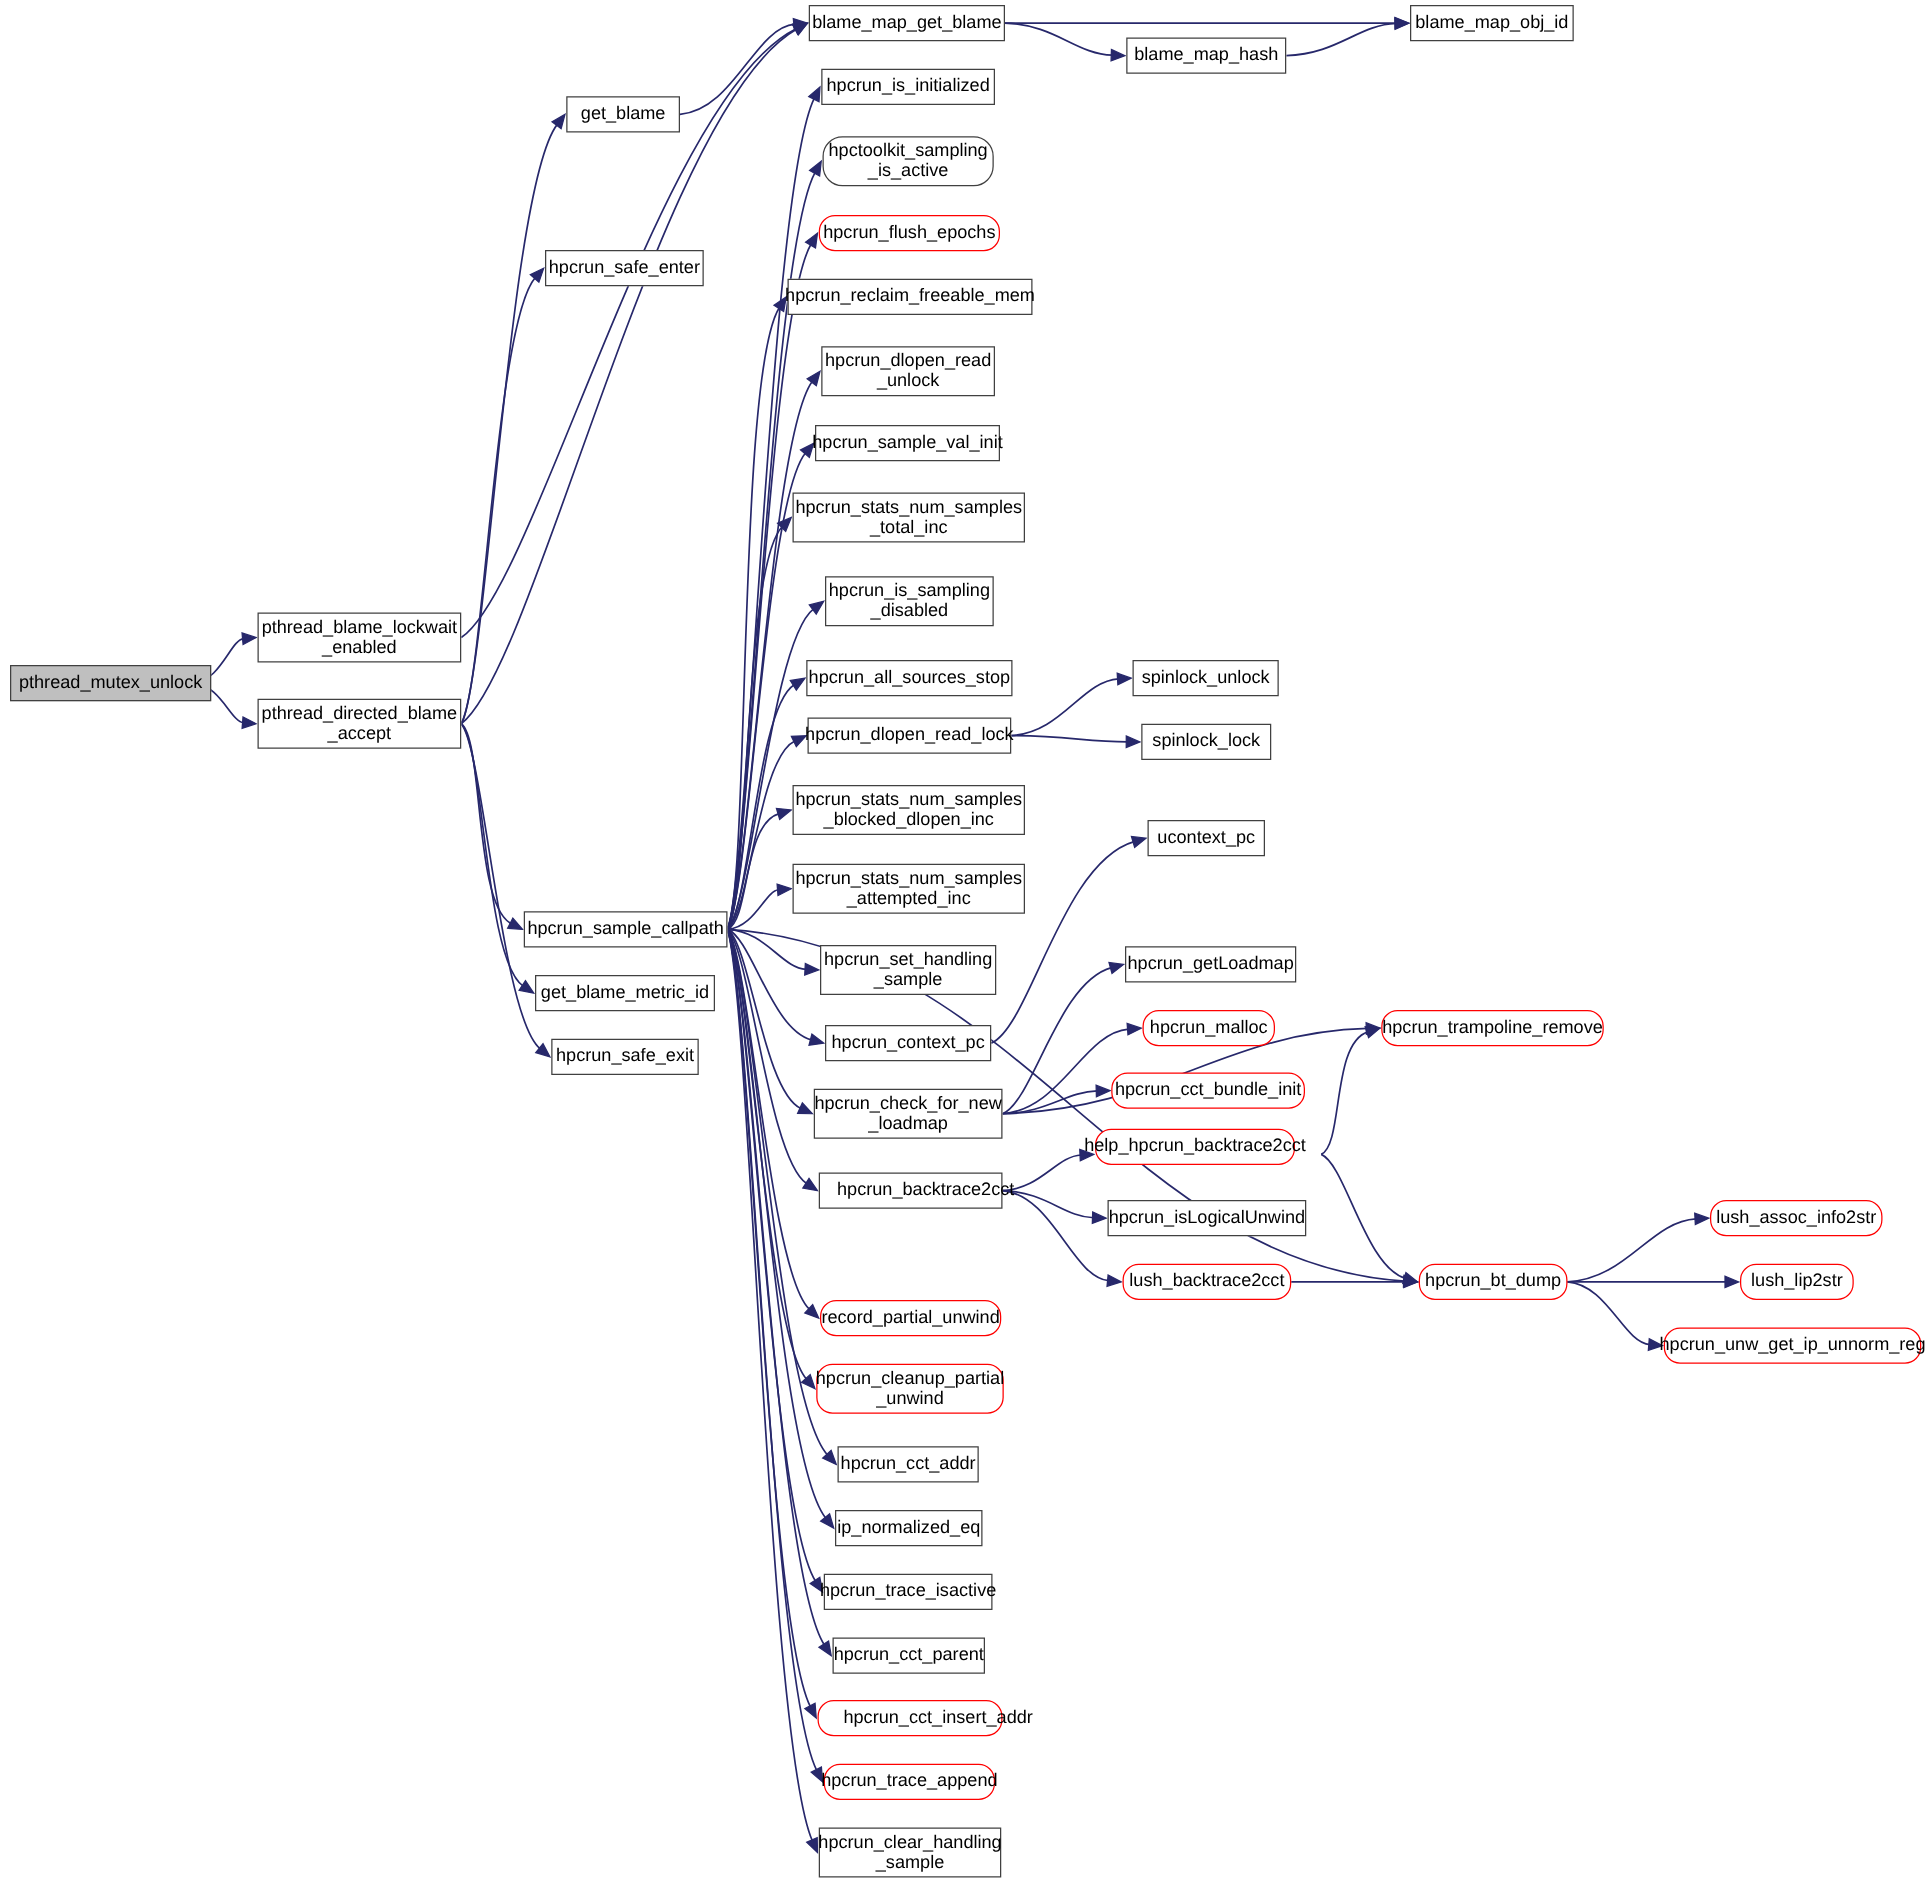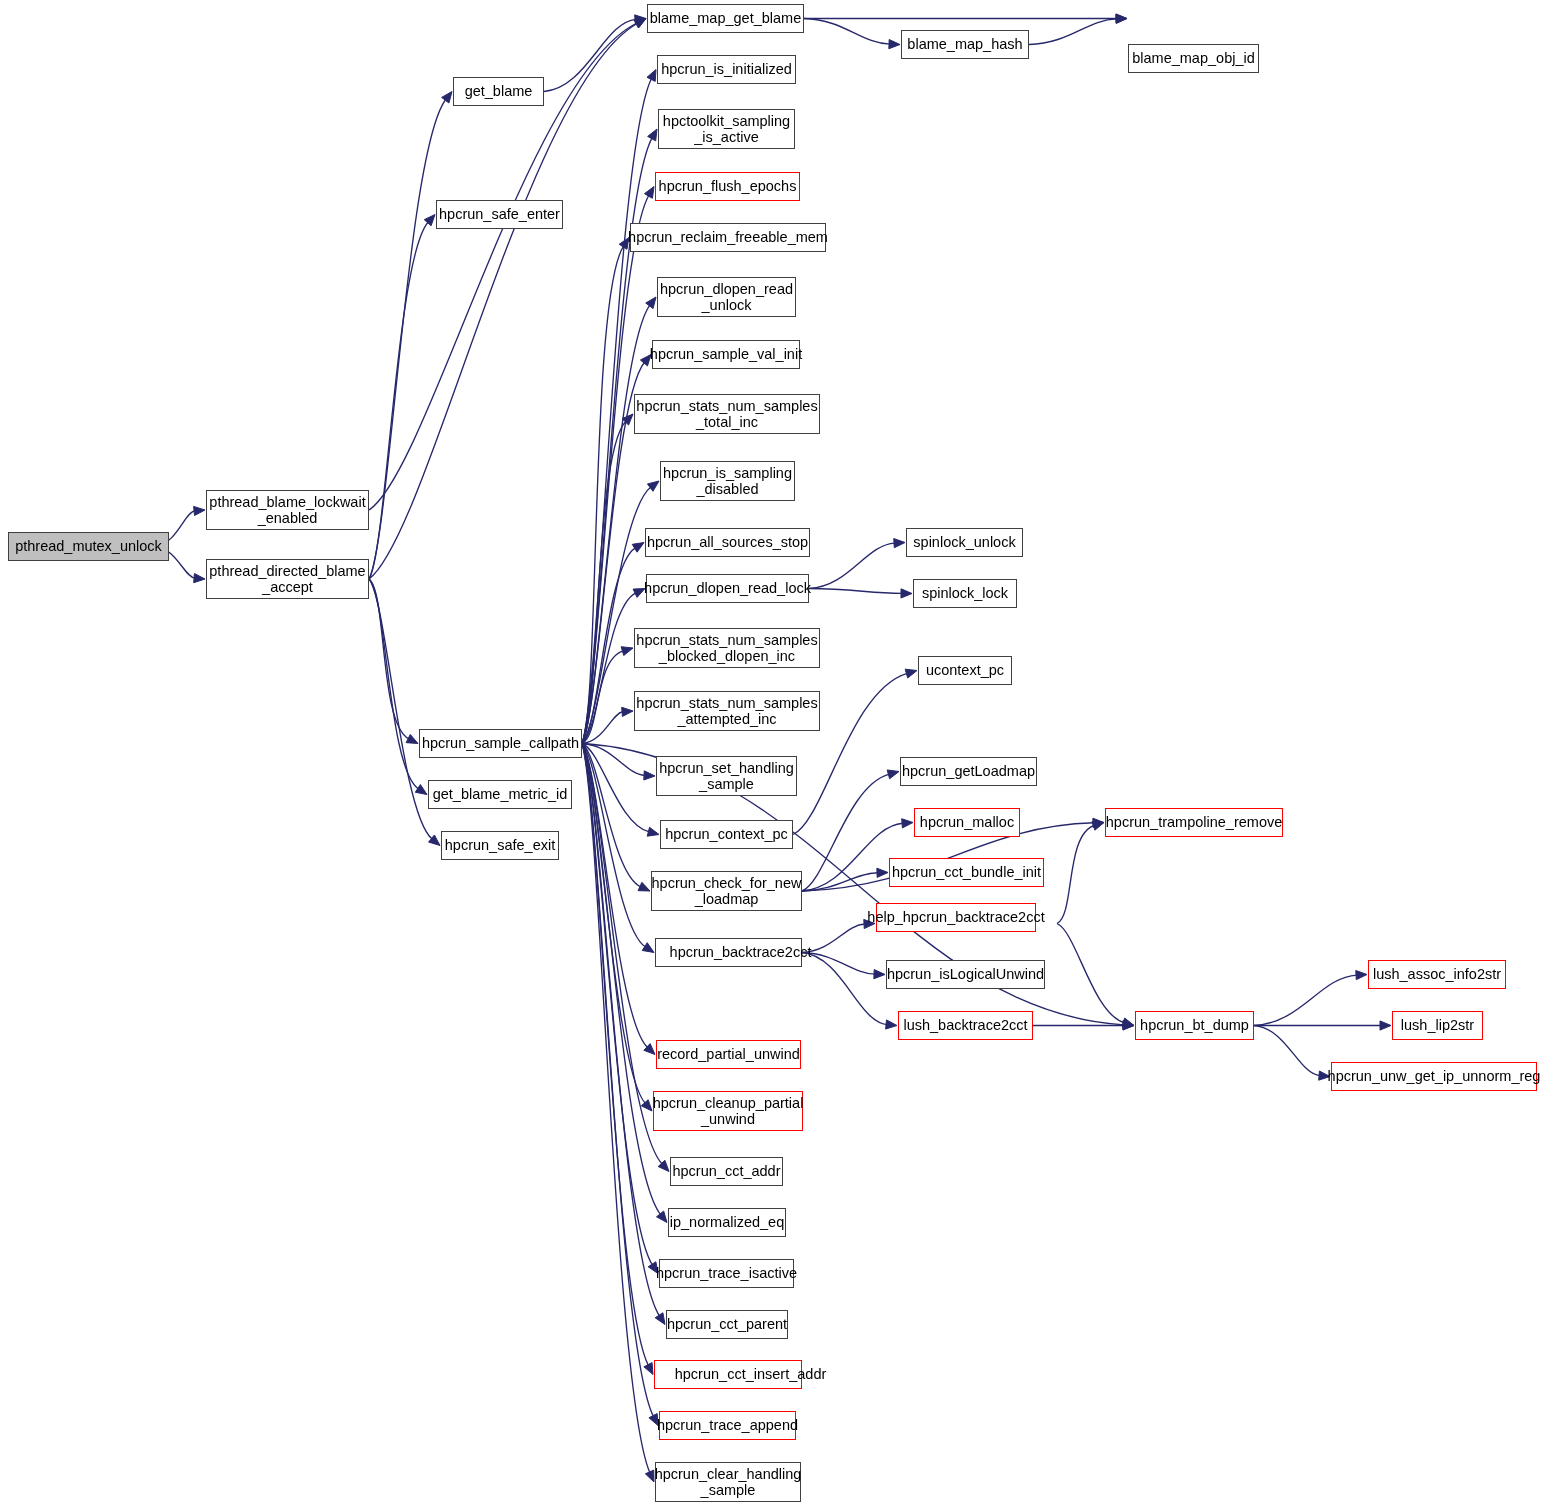--- a/index.html
+++ b/index.html
@@ -3,21 +3,21 @@
 <meta charset="utf-8">
 <style>
   html,body{margin:0;padding:0;background:#ffffff;}
   #canvas{position:relative;width:1545px;height:1510px;background:#ffffff;
           font-family:"Liberation Sans","DejaVu Sans",sans-serif;overflow:hidden;}
   svg#edges{position:absolute;left:0;top:0;width:1545px;height:1510px;}
   .node{position:absolute;box-sizing:border-box;display:flex;align-items:center;
         justify-content:center;text-align:center;background:#ffffff;
         border:1px solid #404040;color:#000000;line-height:1.12;
         font-size:14.5px;letter-spacing:0px;white-space:pre;}
-  .node.red{border-color:#ff0000;}
+  .node.red{border-color:#ff0000;border-radius:13px;}
   .node.root{background:#bfbfbf;border-color:#404040;}
   path.edge{fill:none;stroke:#27286b;stroke-width:1.35;}
   polygon.head{fill:#27286b;stroke:#27286b;stroke-width:1;}
 </style>
 </head>
 <body>
 
 <div id="canvas">
   <svg id="edges" viewBox="0 0 1545 1510" preserveAspectRatio="none">
       <path class="edge" d="M 155 546.5 C 176.42 544.675, 184.58 511.825, 194.92017654067214 510.9008657107382"></path>
@@ -137,23 +137,23 @@
 _enabled</div>
       <div class="node" style="left: 206px; top: 559px; width: 163px; height: 40px;">pthread_directed_blame
 _accept</div>
       <div class="node" style="left: 453px; top: 77px; width: 91px; height: 29px;">get_blame</div>
       <div class="node" style="left: 436px; top: 200px; width: 127px; height: 29px;">hpcrun_safe_enter</div>
       <div class="node" style="left: 419px; top: 729px; width: 163px; height: 29px;">hpcrun_sample_callpath</div>
       <div class="node" style="left: 428px; top: 780px; width: 144px; height: 29px;">get_blame_metric_id</div>
       <div class="node" style="left: 441px; top: 831px; width: 118px; height: 29px;">hpcrun_safe_exit</div>
       <div class="node" style="left: 647px; top: 4px; width: 157px; height: 29px;">blame_map_get_blame</div>
       <div class="node" style="left: 901px; top: 30px; width: 128px; height: 29px;">blame_map_hash</div>
-      <div class="node" style="left: 1128px; top: 4px; width: 131px; height: 29px; margin-top: 40px;">blame_map_obj_id</div>
+      <div class="node" style="left: 1128px; top: 4px; width: 131px; height: 29px;">blame_map_obj_id</div>
       <div class="node" style="left: 657px; top: 55px; width: 139px; height: 29px;">hpcrun_is_initialized</div>
-      <div class="node" style="left: 658px; top: 109px; width: 137px; height: 40px;">hpctoolkit_sampling
+      <div class="node" style="left: 658px; top: 109px; width: 137px; height: 40px; border-radius: 16px;">hpctoolkit_sampling
 _is_active</div>
       <div class="node red" style="left: 655px; top: 172px; width: 145px; height: 29px;">hpcrun_flush_epochs</div>
       <div class="node" style="left: 630px; top: 223px; width: 196px; height: 29px;">hpcrun_reclaim_freeable_mem</div>
       <div class="node" style="left: 657px; top: 277px; width: 139px; height: 40px;">hpcrun_dlopen_read
 _unlock</div>
       <div class="node" style="left: 652px; top: 340px; width: 148px; height: 29px;">hpcrun_sample_val_init</div>
       <div class="node" style="left: 634px; top: 394px; width: 186px; height: 40px;">hpcrun_stats_num_samples
 _total_inc</div>
       <div class="node" style="left: 660px; top: 461px; width: 135px; height: 40px;">hpcrun_is_sampling
 _disabled</div>

